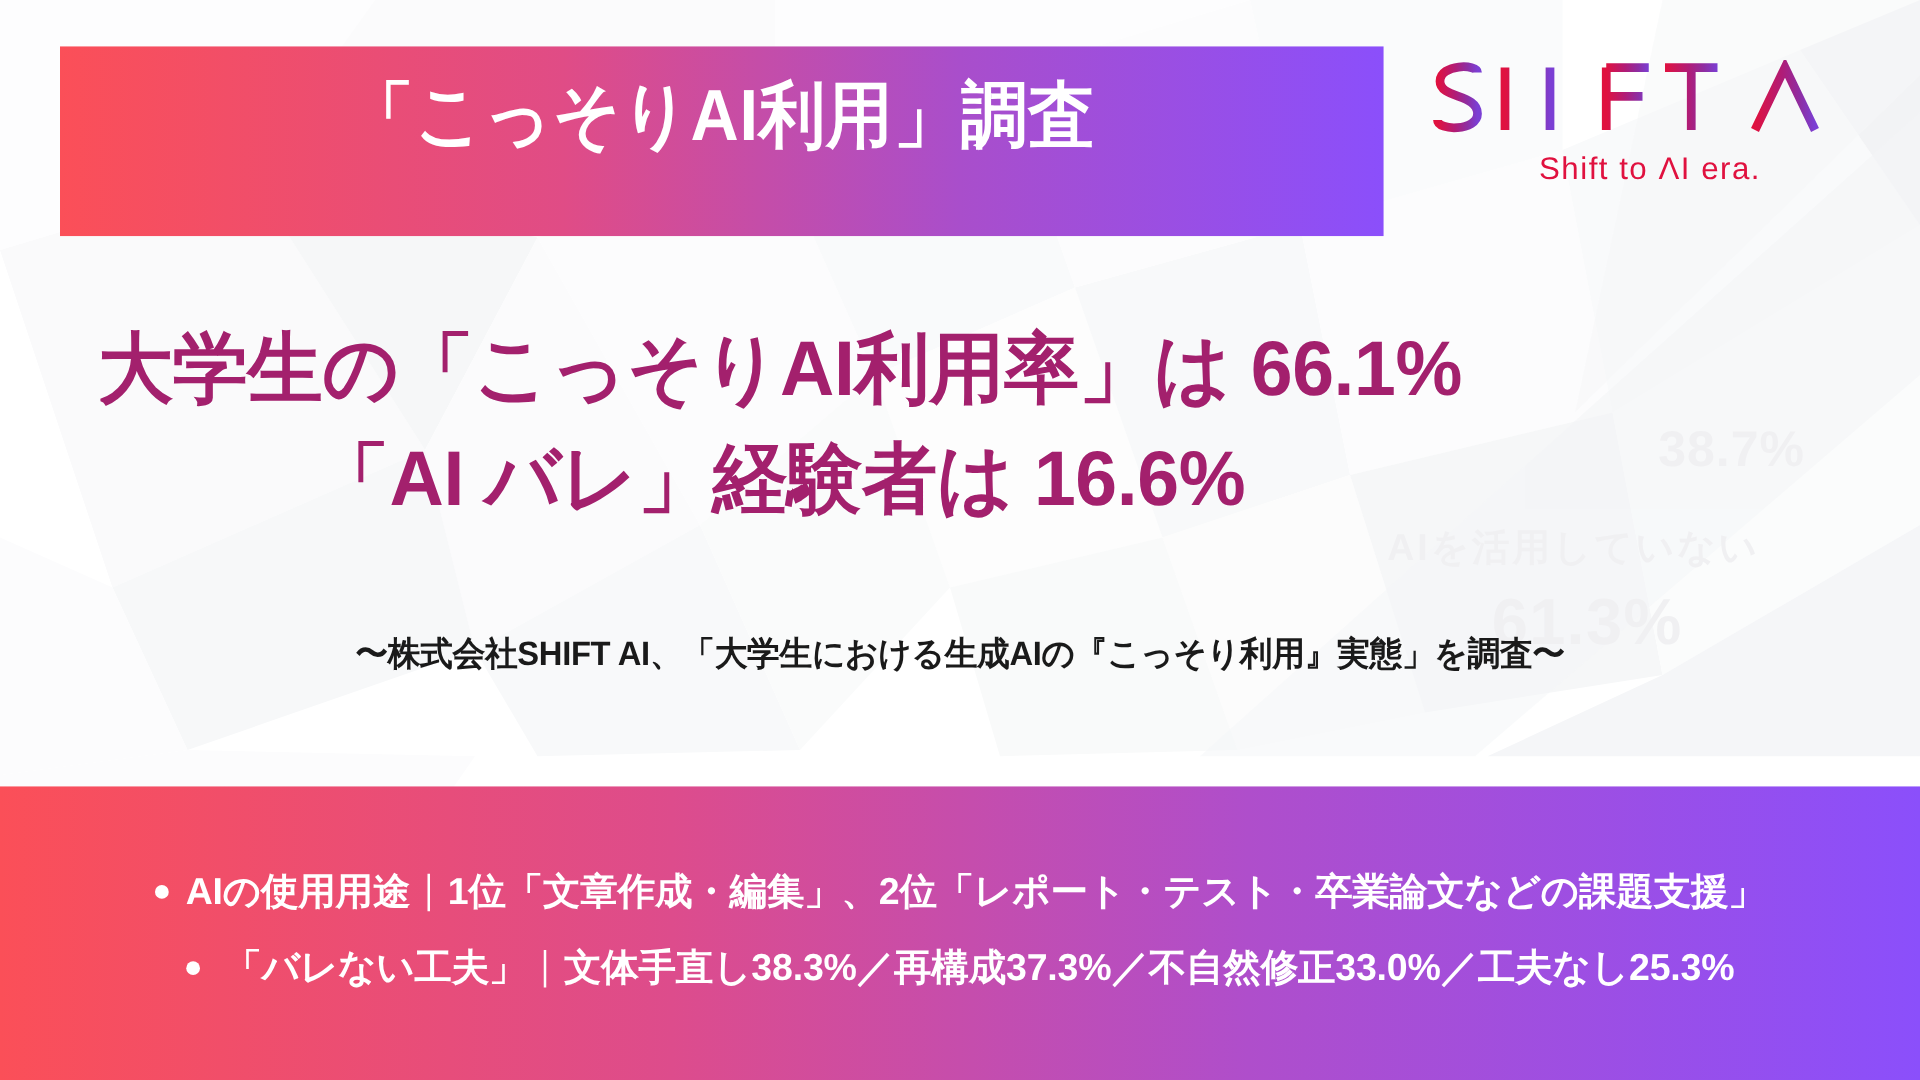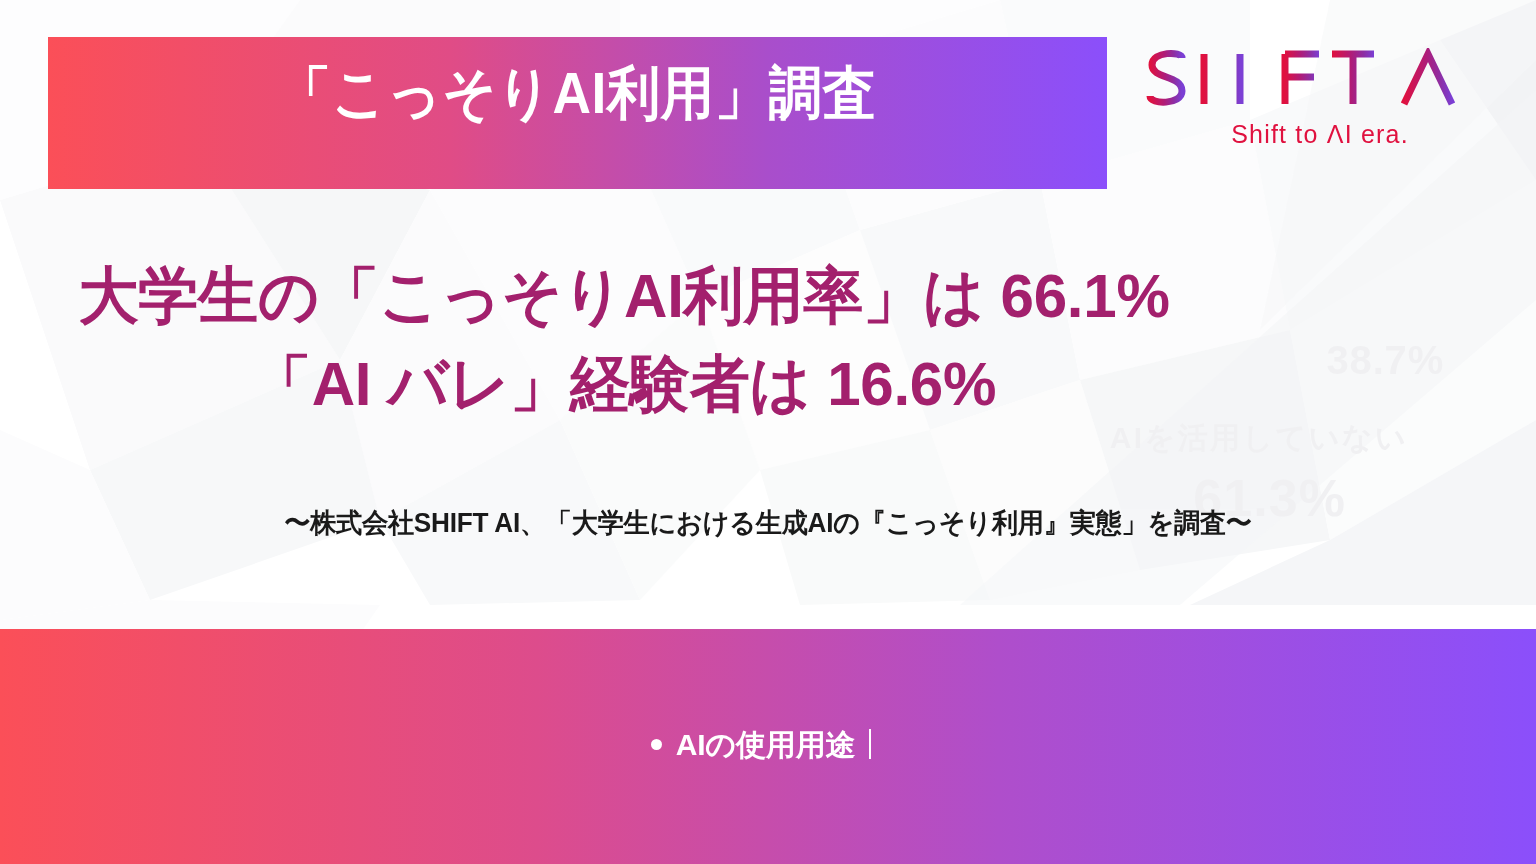--- a/index.html
+++ b/index.html
@@ -273,17 +273,24 @@
           <stop offset="100%" stop-color="#8B4FFB"></stop>
         </linearGradient>
       </defs>
       <rect x="0" y="0" width="1536" height="259" fill="url(#gradBottom)"></rect>
     </svg>
 
     <div class="bullet-row" id="bullet-1" style="position:relative;z-index:1;">
       <span class="bullet-dot"></span>
       <span class="bullet-text">AIの使用用途</span>
       <span class="sep"></span>
+      <span class="bullet-text">1位「文章作成・編集」、2位「レポート・テスト・卒業論文などの課題支援」</span>
     </div>
 
+    <div class="bullet-row" id="bullet-2" style="position:relative;z-index:1;">
+      <span class="bullet-dot"></span>
+      <span class="bullet-text">「バレない工夫」</span>
+      <span class="sep"></span>
+      <span class="bullet-text">文体手直し38.3%／再構成37.3%／不自然修正33.0%／工夫なし25.3%</span>
+    </div>
   </div>
 
 </div>
 
 </body></html>

